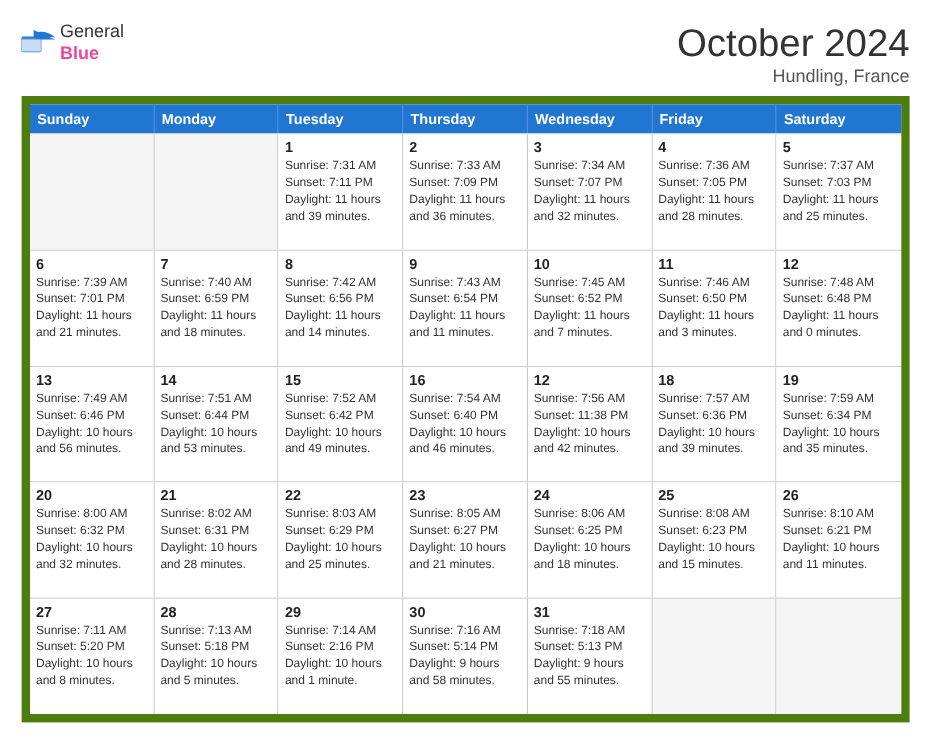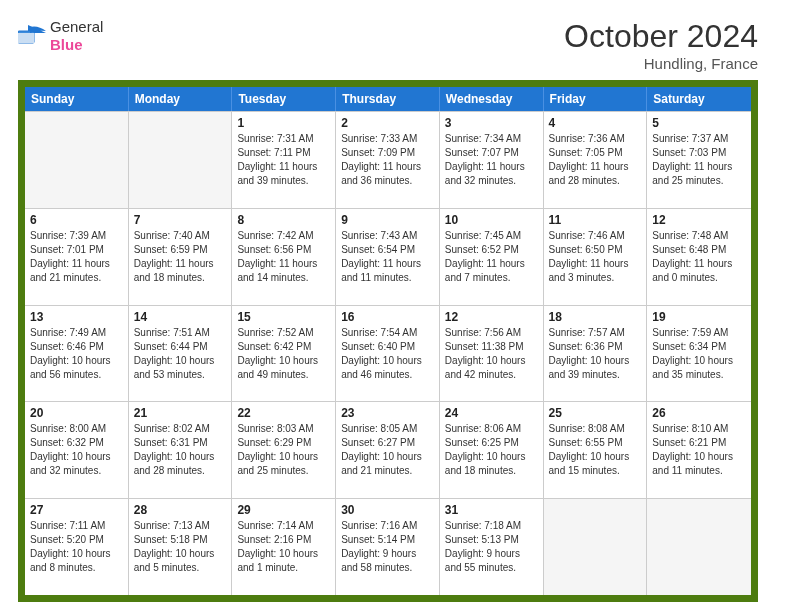--- a/index.html
+++ b/index.html
@@ -319,21 +319,21 @@
           <div class="cal-cell">
             <span class="day-num">24</span>
             <div class="day-info" style="white-space: pre-line;">Sunrise: 8:06 AM
 Sunset: 6:25 PM
 Daylight: 10 hours
 and 18 minutes.</div>
           </div>
           <div class="cal-cell">
             <span class="day-num">25</span>
             <div class="day-info" style="white-space: pre-line;">Sunrise: 8:08 AM
-Sunset: 6:55 PM
+Sunset: 6:23 PM
 Daylight: 10 hours
 and 15 minutes.</div>
           </div>
           <div class="cal-cell">
             <span class="day-num">26</span>
             <div class="day-info" style="white-space: pre-line;">Sunrise: 8:10 AM
 Sunset: 6:21 PM
 Daylight: 10 hours
 and 11 minutes.</div>
           </div>

